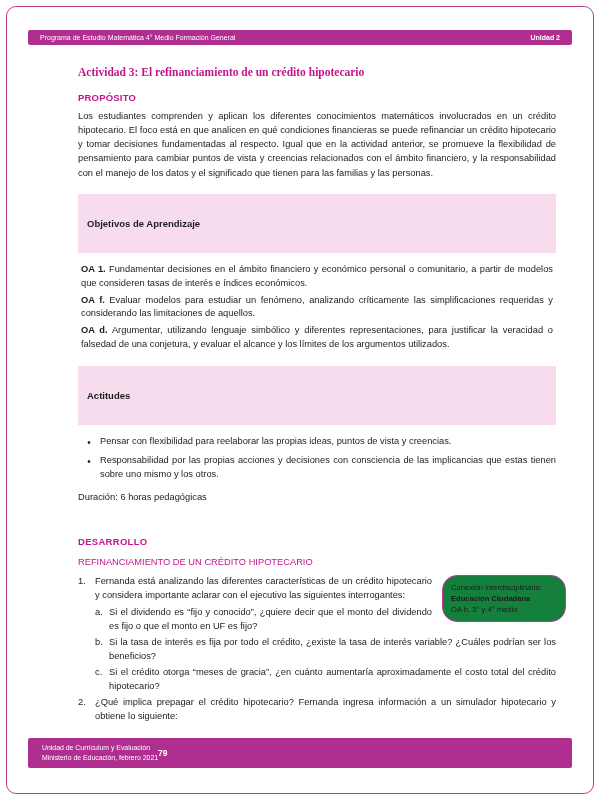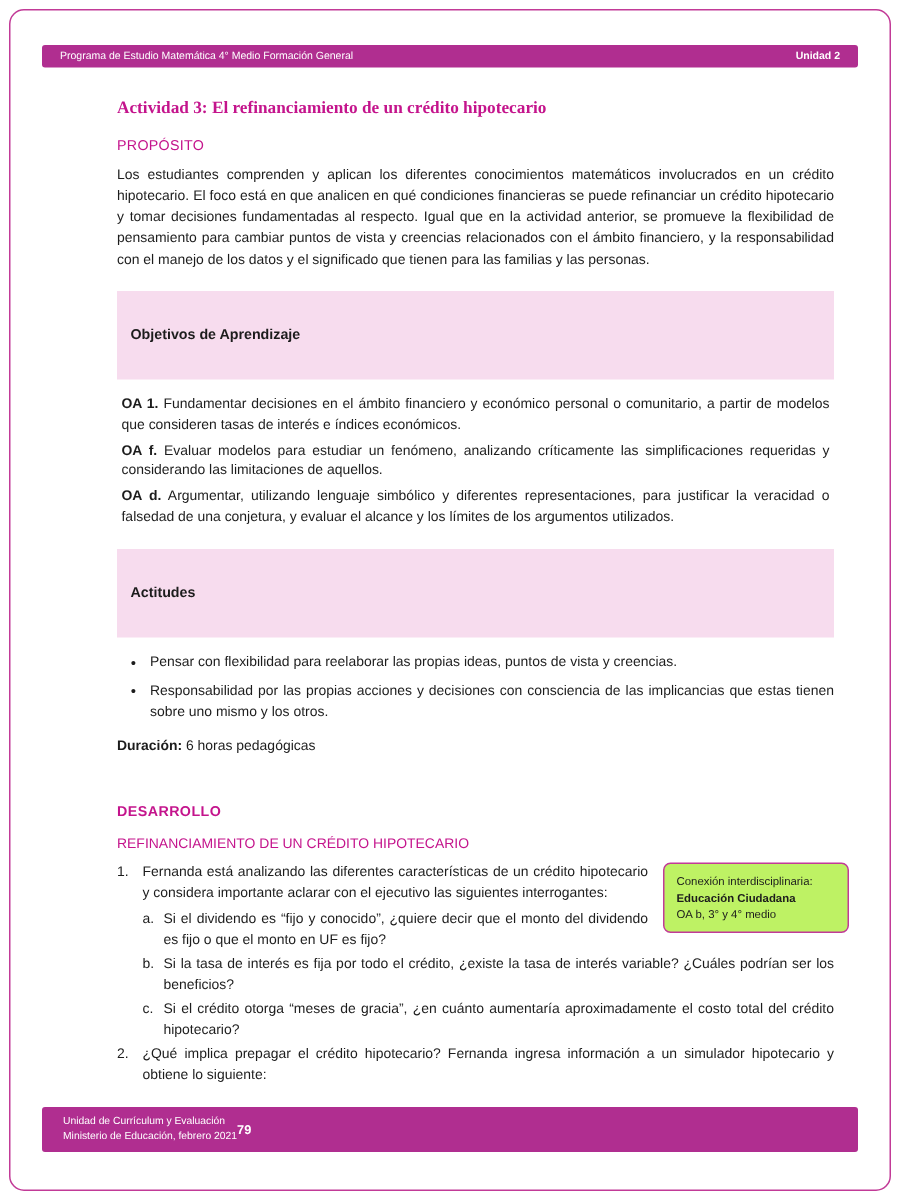--- a/index.html
+++ b/index.html
@@ -7,49 +7,49 @@
   .frame{position:absolute;inset:6px;border:1.5px solid #c23a97;border-radius:10px;pointer-events:none;}
   .page{position:absolute;inset:0;}
 
   .topbar{position:absolute;left:28px;right:28px;top:30px;background:#b02e90;color:#fff;
     display:flex;justify-content:space-between;align-items:center;padding:4px 12px;font-size:7px;border-radius:2px;}
   .topbar .right{font-weight:bold;}
 
   .content{position:absolute;left:78px;right:44px;top:58px;}
 
   .title{color:#c4148c;font-weight:bold;font-size:11.5px;margin:8px 0 14px 0;font-family:Liberation Serif, serif;}
-  .mag-label{color:#c4148c;font-weight:normal;font-size:9.5px;margin:0 0 6px 0;letter-spacing:.2px;}
+  .mag-label{color:#c4148c;font-weight:bold;font-size:9.5px;margin:0 0 6px 0;letter-spacing:.2px;}
   .body-p{font-size:9.3px;line-height:1.52;text-align:justify;margin:0 0 14px 0;}
 
   .banner{background:#f7dcee;font-weight:bold;font-size:9.5px;padding:24px 9px;margin:14px 0 10px 0;}
 
   .oa-p{font-size:9.3px;line-height:1.5;text-align:justify;margin:3px;}
   .oa-p b{font-weight:bold;}
 
   ul.actitudes{margin:4px 0 10px 0;padding:0;list-style:none;}
   ul.actitudes li{display:flex;font-size:9.3px;line-height:1.5;text-align:justify;margin-bottom:4px;}
   ul.actitudes .dot{width:22px;flex:none;text-align:center;font-size:10px;}
 
   .duracion{font-size:9.3px;margin:6px 0 0 0;}
-  .duracion b{font-weight:bold;}
+  .duracion b{font-weight:normal;}
 
   .dev-label{color:#c4148c;font-weight:bold;font-size:9.5px;margin:34px 0 10px 0;letter-spacing:.3px;}
   .sub-label{color:#c4148c;font-weight:normal;font-size:9.3px;margin:0 0 8px 0;}
 
   .list-section{position:relative;}
   .num-item{display:flex;font-size:9.3px;line-height:1.5;margin-bottom:3px;}
   .num-item .num{width:17px;flex:none;}
   .num-item .txt{flex:1;text-align:justify;}
   .sub-item{display:flex;font-size:9.3px;line-height:1.5;margin:1px 0 2px 17px;}
   .sub-item .letter{width:14px;flex:none;}
   .sub-item .txt{flex:1;text-align:justify;}
   .narrow .txt{margin-right:124px;}
 
-  .conn-box{position:absolute;top:0;right:-10px;width:106px;border:1px solid #c23a97;border-radius:5px;
-    padding:6px 8px;font-size:7.6px;line-height:1.45;background:#bef264;margin-left:24px;}
+  .conn-box{position:absolute;top:0;right:-10px;width:106px;border:1px solid #c23a97;border-radius:15px;
+    padding:6px 8px;font-size:7.6px;line-height:1.45;background:#15803d;margin-left:24px;}
   .conn-box .bold{font-weight:bold;}
 
   .footerbar{position:absolute;left:28px;right:28px;bottom:32px;background:#b02e90;color:#fff;
     display:flex;justify-content:flex-start;align-items:center;padding:5px 14px;font-size:6.9px;
     line-height:1.45;border-radius:2px;}
   .footerbar .page-num{font-weight:bold;font-size:8.5px;}
 </style>
 </head>
 <body>
 

